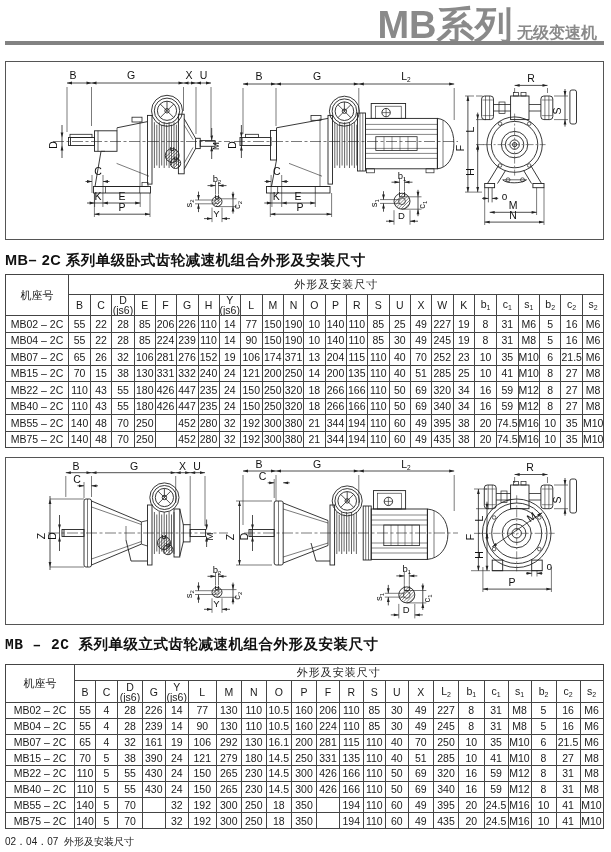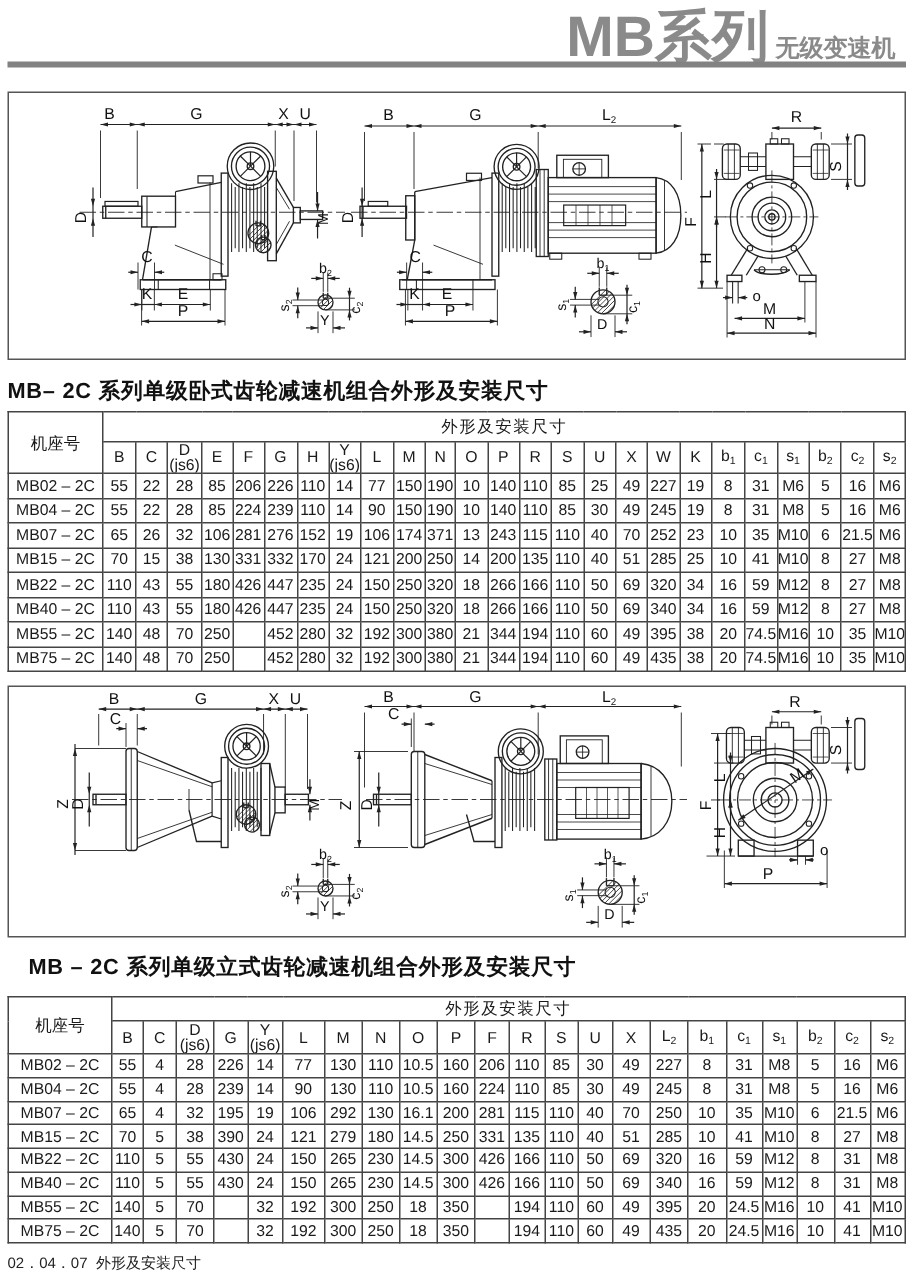--- a/index.html
+++ b/index.html
@@ -568,21 +568,21 @@
 <td>32</td>
 <td>106</td>
 <td>281</td>
 <td>276</td>
 <td>152</td>
 <td>19</td>
 <td>106</td>
 <td>174</td>
 <td>371</td>
 <td>13</td>
-<td>243</td>
+<td>204</td>
 <td>115</td>
 <td>110</td>
 <td>40</td>
 <td>70</td>
 <td>252</td>
 <td>23</td>
 <td>10</td>
 <td>35</td>
 <td>M10</td>
 <td>6</td>
@@ -590,21 +590,21 @@
 <td>M6</td>
 </tr>
 <tr style="height:16.5px;">
 <td style="font-size:10.5px;">MB15 – 2C</td>
 <td>70</td>
 <td>15</td>
 <td>38</td>
 <td>130</td>
 <td>331</td>
 <td>332</td>
-<td>170</td>
+<td>240</td>
 <td>24</td>
 <td>121</td>
 <td>200</td>
 <td>250</td>
 <td>14</td>
 <td>200</td>
 <td>135</td>
 <td>110</td>
 <td>40</td>
 <td>51</td>
@@ -1104,21 +1104,21 @@
 <polygon points="481.0,70.3 479.6,75.3 482.4,75.3" fill="#222" stroke="none"></polygon>
 <text x="477.3" y="55.5" font-size="10.5" fill="#111" stroke="none" text-anchor="middle" transform="rotate(-90 477.3 55.5)">L</text>
 <line x1="481.0" y1="70.3" x2="481.0" y2="107.7" stroke-width="0.8"></line>
 <polygon points="481.0,70.3 479.6,75.3 482.4,75.3" fill="#222" stroke="none"></polygon>
 <polygon points="481.0,107.7 479.6,102.7 482.4,102.7" fill="#222" stroke="none"></polygon>
 <text x="477.3" y="92.0" font-size="10.5" fill="#111" stroke="none" text-anchor="middle" transform="rotate(-90 477.3 92.0)">H</text>
 </g>
 </svg>
 </div>
 
-<div class="abs ttl" style="left:19px; top:634.5px;">MB – 2C 系列单级立式齿轮减速机组合外形及安装尺寸</div>
+<div class="abs ttl" style="left:5px; top:634.5px;font-family:Liberation Mono, monospace;">MB – 2C 系列单级立式齿轮减速机组合外形及安装尺寸</div>
 
 <div class="abs" style="left:5px; top:664px;">
 <table id="t2">
 <colgroup>
 <col style="width:69px">
 <col style="width:21px">
 <col style="width:22px">
 <col style="width:25px">
 <col style="width:22.5px">
 <col style="width:23.5px">
@@ -1217,21 +1217,21 @@
 <td>M8</td>
 <td>5</td>
 <td>16</td>
 <td>M6</td>
 </tr>
 <tr style="height:15.75px;">
 <td style="font-size:10.5px;">MB07 – 2C</td>
 <td>65</td>
 <td>4</td>
 <td>32</td>
-<td>195</td>
+<td>161</td>
 <td>19</td>
 <td>106</td>
 <td>292</td>
 <td>130</td>
 <td>16.1</td>
 <td>200</td>
 <td>281</td>
 <td>115</td>
 <td>110</td>
 <td>40</td>

